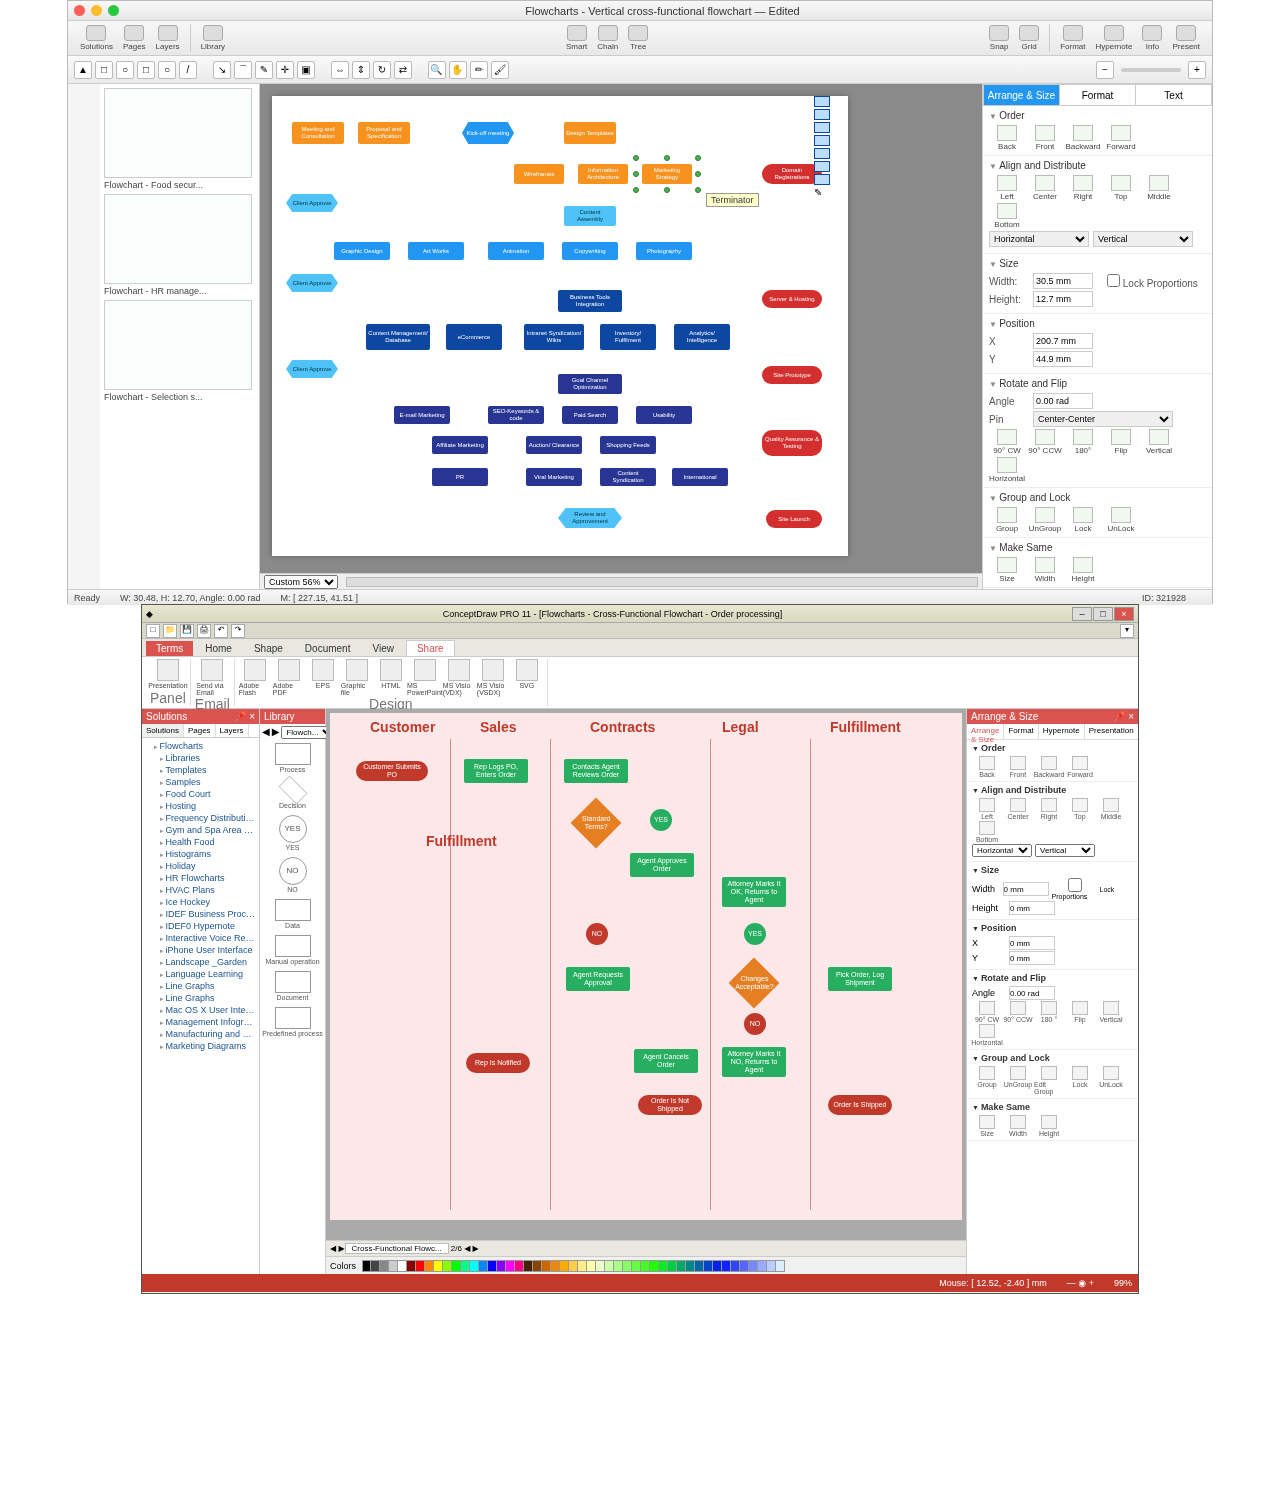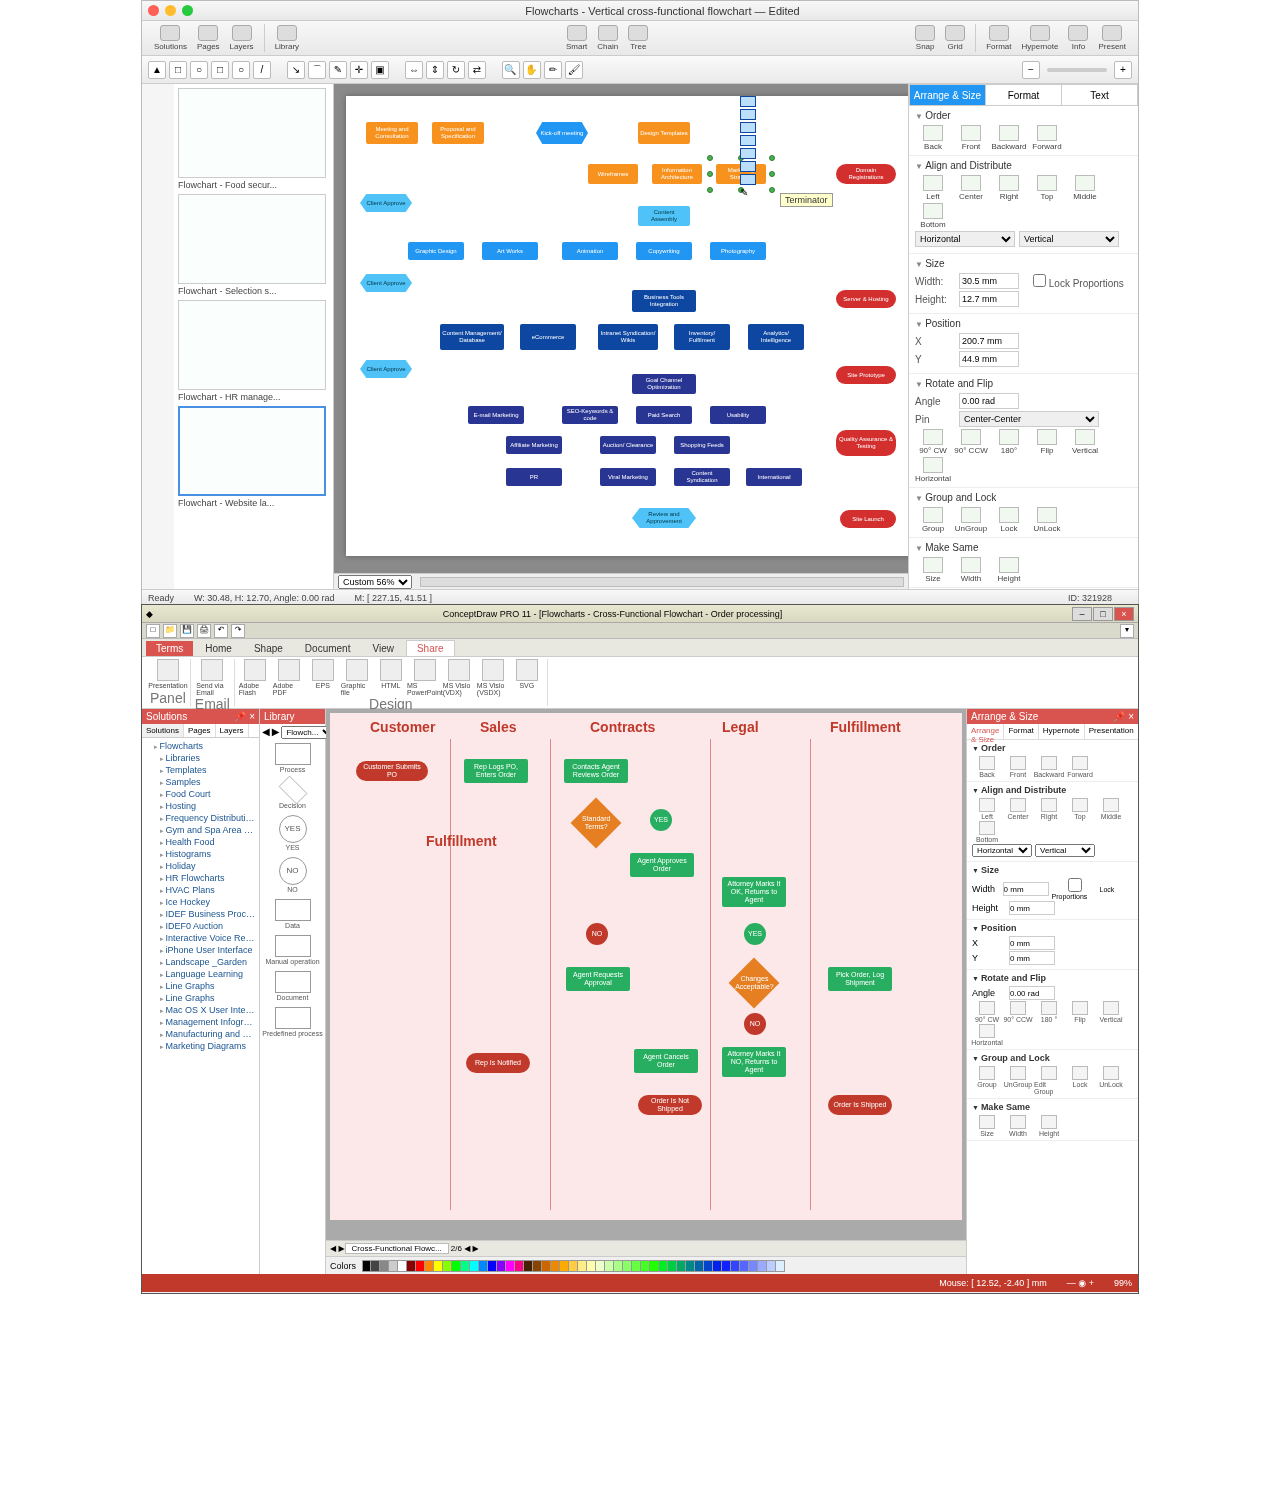--- a/index.html
+++ b/index.html
@@ -1,19 +1,19 @@
 <!DOCTYPE html>
 <html><head>
 <meta charset="utf-8">
 <style>
 * { margin: 0; padding: 0; box-sizing: border-box; font-family: Arial, Helvetica, sans-serif; }
 body { background: #fff; font-size: 10px; width: 1280px; }
 
 
-.app1 { width: 998px; height: 604px; margin: 0 auto; border: 1px solid #bbb; background: #f5f5f5; position: relative; }
+.app1 { width: 1146px; height: 604px; margin: 0 auto; border: 1px solid #bbb; background: #f5f5f5; position: relative; }
 .titlebar { height: 20px; background: linear-gradient(#f8f8f8,#e8e8e8); display: flex; align-items: center; padding: 0 6px; border-bottom: 1px solid #ccc; }
 .traffic { display: flex; gap: 6px; }
 .traffic span { width: 11px; height: 11px; border-radius: 50%; display: inline-block; }
 .tr-r { background: #ff5f56; } .tr-y { background: #ffbd2e; } .tr-g { background: #27c93f; }
 .titlebar .title { flex: 1; text-align: center; font-size: 11px; color: #333; }
 
 .toolbar { height: 35px; background: linear-gradient(#f8f8f8,#e8e8e8); display: flex; align-items: center; padding: 0 8px; border-bottom: 1px solid #ccc; gap: 2px; }
 .tbtn { display: flex; flex-direction: column; align-items: center; font-size: 8px; color: #444; padding: 0 4px; cursor: pointer; }
 .tbtn .ic { width: 20px; height: 16px; background: #ddd; border: 1px solid #aaa; border-radius: 3px; margin-bottom: 1px; }
 .tsep { width: 1px; height: 28px; background: #ccc; margin: 0 4px; }
@@ -237,29 +237,25 @@
     <div class="ttool">+</div>
   </div>
   <div class="body1">
     <div class="thumbs">
       <div class="thumb">
           <div class="img"></div>
           <div class="cap">Flowchart - Food secur...</div>
         </div>
       <div class="thumb">
           <div class="img"></div>
-          <div class="cap">Flowchart - Selection s...</div>
+          <div class="cap">Flowchart - HR manage...</div>
         </div>
       <div class="thumb">
           <div class="img"></div>
-          <div class="cap">Flowchart - HR manage...</div>
-        </div>
-      <div class="thumb sel">
-          <div class="img"></div>
-          <div class="cap">Flowchart - Website la...</div>
+          <div class="cap">Flowchart - Selection s...</div>
         </div>
     </div>
     <div class="canvas-wrap">
       <div class="canvas-scroll">
         <div class="canvas">
 
           <div class="cshape rect or" style="left:20px;top:26px;width:52px;height:22px">Meeting and Consultation</div>
           <div class="cshape rect or" style="left:86px;top:26px;width:52px;height:22px">Proposal and Specification</div>
           <div class="cshape hex bl" style="left:190px;top:26px;width:52px;height:22px">Kick-off meeting</div>
           <div class="cshape rect or" style="left:292px;top:26px;width:52px;height:22px">Design Templates</div>
@@ -609,21 +605,21 @@
           <div class="nd l1">Hosting</div>
           <div class="nd l1">Frequency Distribution Dashboard</div>
           <div class="nd l1">Gym and Spa Area Plans</div>
           <div class="nd l1">Health Food</div>
           <div class="nd l1">Histograms</div>
           <div class="nd l1">Holiday</div>
           <div class="nd l1">HR Flowcharts</div>
           <div class="nd l1">HVAC Plans</div>
           <div class="nd l1">Ice Hockey</div>
           <div class="nd l1">IDEF Business Process Diagrams</div>
-          <div class="nd l1">IDEF0 Auction</div>
+          <div class="nd l1">IDEF0 Hypernote</div>
           <div class="nd l1">Interactive Voice Response Diagrams</div>
           <div class="nd l1">iPhone User Interface</div>
           <div class="nd l1">Landscape _Garden</div>
           <div class="nd l1">Language Learning</div>
           <div class="nd l1">Line Graphs</div>
           <div class="nd l1">Line Graphs</div>
           <div class="nd l1">Mac OS X User Interface</div>
           <div class="nd l1">Management Infographics</div>
           <div class="nd l1">Manufacturing and Maintenance</div>
           <div class="nd l1">Marketing Diagrams</div>

